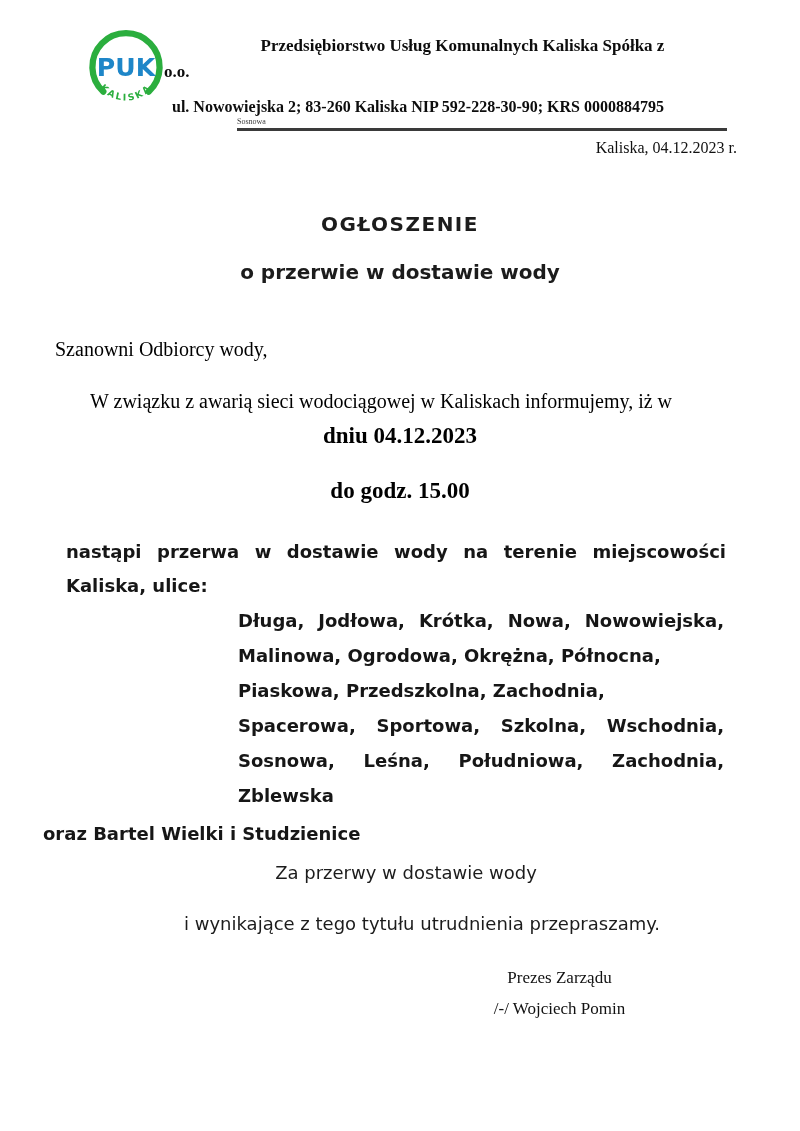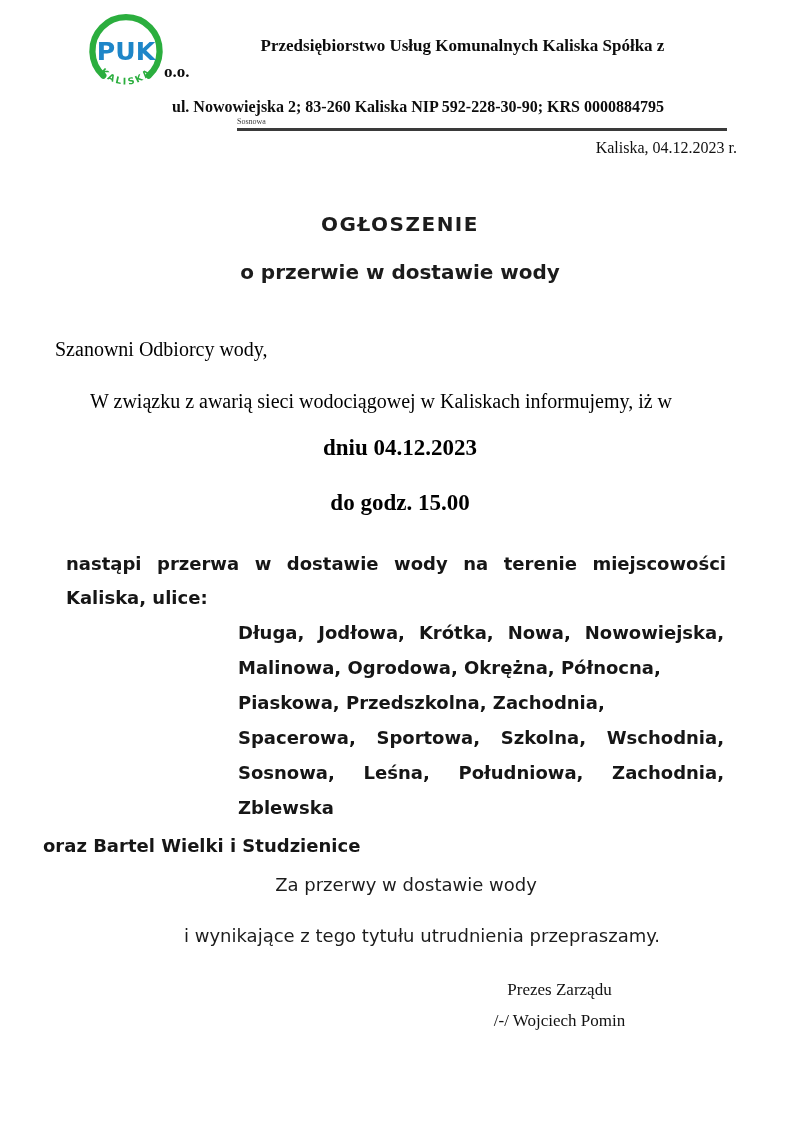--- a/index.html
+++ b/index.html
@@ -7,21 +7,21 @@
   .page {
     position:relative;
     width:800px; height:1131px;
     margin:0 auto;
     background:#ffffff;
     overflow:hidden;
     color:#111111;
   }
   
   .header { position:relative; height:160px; }
-  .logo { position:absolute; left:84px; top:10px; }
+  .logo { position:absolute; left:84px; top:26px; }
   .company-line1 {
     position:absolute; left:195px; right:70px; top:36px;
     font-family:"Liberation Serif", serif;
     font-weight:bold; font-size:17px; text-align:center; color:#0d0d0d;
   }
   .company-line2 {
     position:absolute; left:164px; top:62px;
     font-family:"Liberation Serif", serif;
     font-weight:bold; font-size:17px; color:#0d0d0d;
   }
@@ -61,21 +61,21 @@
     margin-top:52px; padding-left:55px;
     font-family:"Liberation Serif", serif;
     font-size:20px; line-height:26px; color:#000;
   }
   .p-intro {
     margin-top:26px; padding-left:90px;
     font-family:"Liberation Serif", serif;
     font-size:20px; line-height:26px; color:#000;
   }
   .h-big {
-    margin-top:20px; text-align:center;
+    margin-top:8px; text-align:center;
     font-family:"Liberation Serif", serif;
     font-weight:bold; font-size:23px; line-height:28px; color:#000;
   }
   .h-big2 { margin-top:27px; }
   .scope {
     margin:30px auto 0 66px; width:660px;
     font-family:"DejaVu Sans", sans-serif;
     font-weight:bold; font-size:18px; line-height:34px; color:#161616;
   }
   .just { text-align:justify; text-align-last:justify; }

